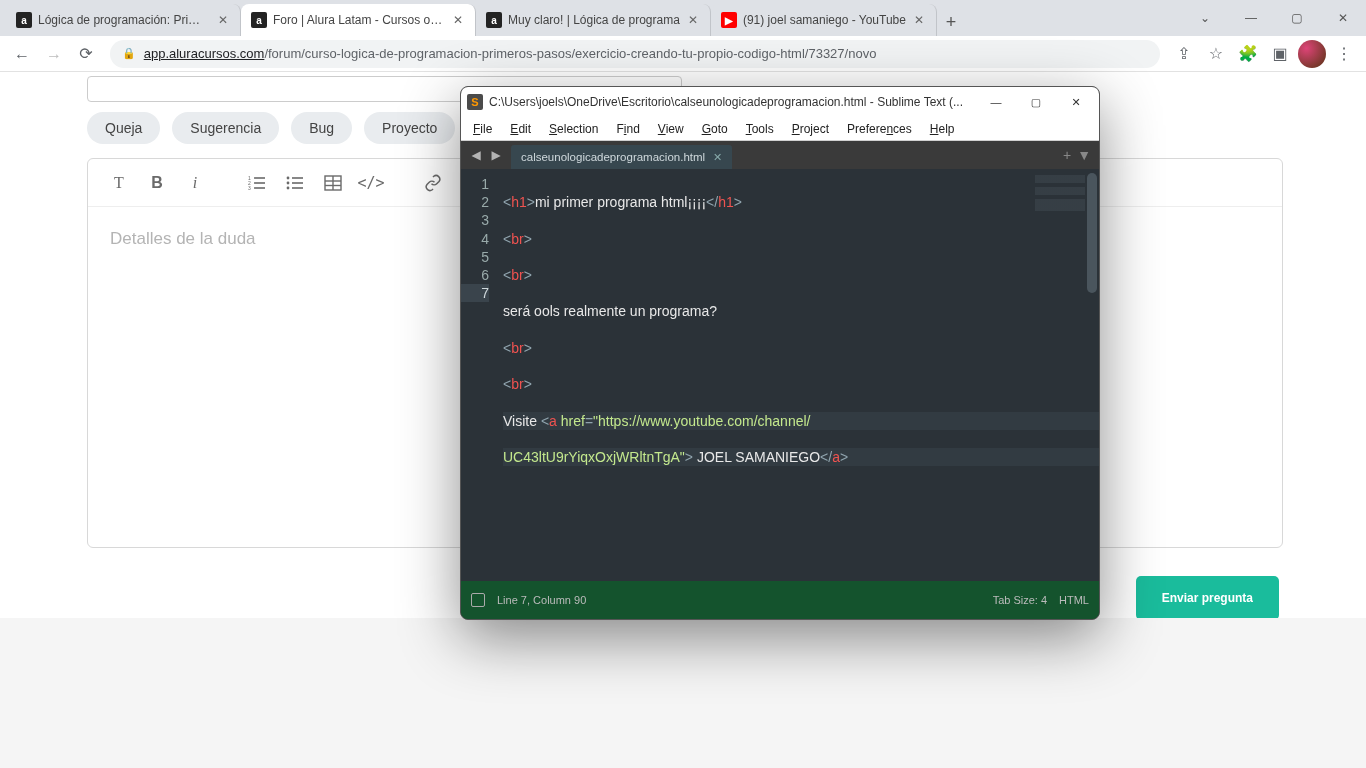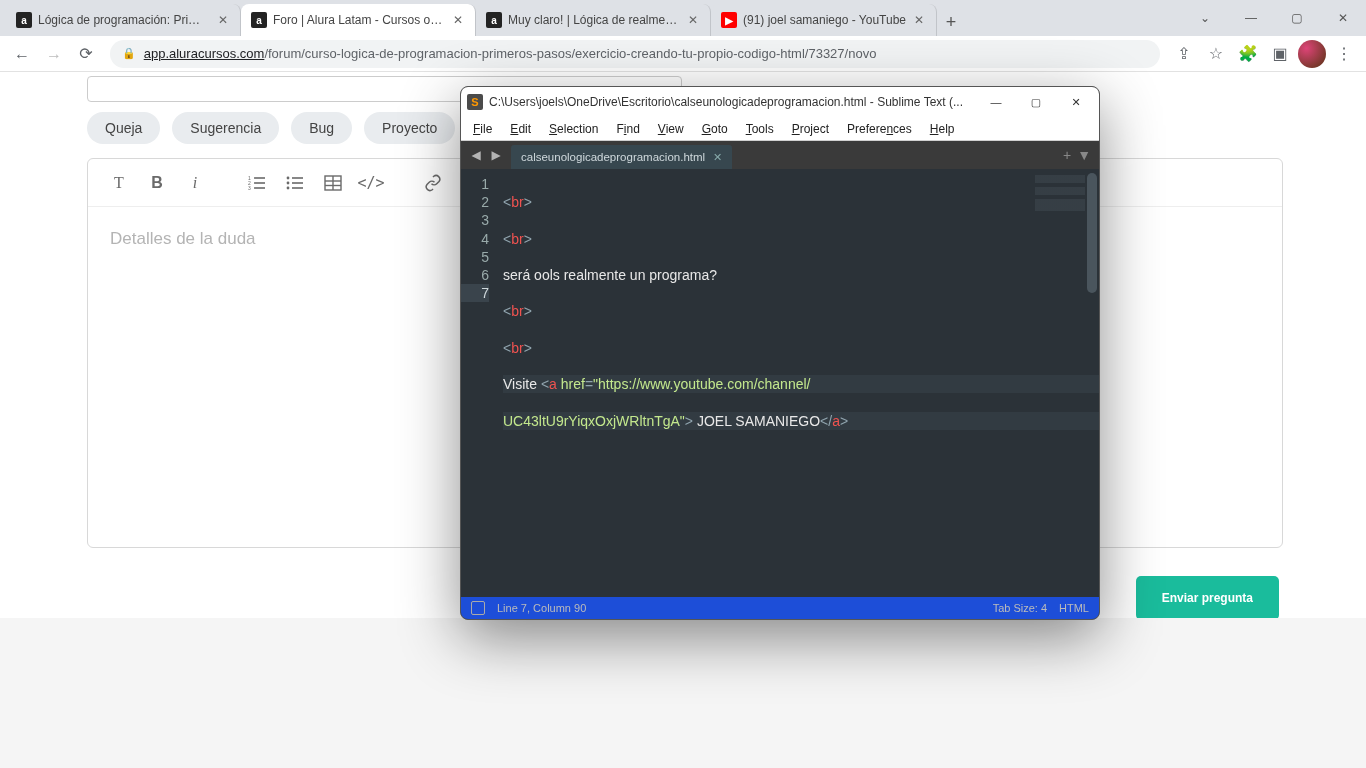--- a/index.html
+++ b/index.html
@@ -109,21 +109,21 @@
   .attr{ color:#c3e88d; }
   .str { color:#c3e88d; }
   .txt { color:#e8e8e8; }
 
   .minimap { position:absolute; right:14px; top:6px; width:50px; height:60px;
     background:linear-gradient(#4a555d 0 14%, transparent 14% 20%, #4a555d 20% 34%,
       transparent 34% 40%, #4a555d 40% 60%, transparent 60%); opacity:.35; }
   .scrollbar { position:absolute; right:2px; top:4px; width:10px; height:120px;
     background:#4a555d; border-radius:5px; }
 
-  .statusbar { height:22px; background:#1d4ed8; color:#bbb; font-size:11px; display:flex;
+  .statusbar { height:38px; background:#14532d; color:#bbb; font-size:11px; display:flex;
     align-items:center; padding:0 10px; gap:12px; }
   .statusbar .sbicon { width:14px; height:14px; border:1.4px solid #aaa; border-radius:2px; }
   .statusbar .spacer { flex:1; }
 </style>
 </head>
 <body>
 
 <div class="chrome-top">
   <div class="tab-strip">
     <div class="tab">
@@ -131,21 +131,21 @@
       <span class="title">Lógica de programación: Primero</span>
       <span class="close">✕</span>
     </div>
     <div class="tab active">
       <span class="favicon">a</span>
       <span class="title">Foro | Alura Latam - Cursos onlin</span>
       <span class="close">✕</span>
     </div>
     <div class="tab">
       <span class="favicon">a</span>
-      <span class="title">Muy claro! | Lógica de realmente</span>
+      <span class="title">Muy claro! | Lógica de programa</span>
       <span class="close">✕</span>
     </div>
     <div class="tab">
       <span class="favicon yt">▶</span>
       <span class="title">(91) joel samaniego - YouTube</span>
       <span class="close">✕</span>
     </div>
     <div class="new-tab">+</div>
     <div class="win-ctrls">
       <span>⌄</span>
@@ -288,20 +288,21 @@
     <div class="gutter">
       <div>1</div>
         <div>2</div>
         <div>3</div>
         <div>4</div>
         <div>5</div>
         <div>6</div>
         <div class="hl">7</div>
     </div>
     <div class="codelines">
+<div class="ln"><span class="lt">&lt;</span><span class="tag">h1</span><span class="lt">&gt;</span><span class="txt">mi primer programa html¡¡¡¡</span><span class="lt">&lt;/</span><span class="tag">h1</span><span class="lt">&gt;</span></div>
 <div class="ln"><span class="lt">&lt;</span><span class="tag">br</span><span class="lt">&gt;</span></div>
 <div class="ln"><span class="lt">&lt;</span><span class="tag">br</span><span class="lt">&gt;</span></div>
 <div class="ln"><span class="txt">será ools realmente un programa?</span></div>
 <div class="ln"><span class="lt">&lt;</span><span class="tag">br</span><span class="lt">&gt;</span></div>
 <div class="ln"><span class="lt">&lt;</span><span class="tag">br</span><span class="lt">&gt;</span></div>
 <div class="ln hl"><span class="txt">Visite </span><span class="lt">&lt;</span><span class="tag">a</span> <span class="attr">href</span><span class="lt">=</span><span class="str">"https://www.youtube.com/channel/</span></div>
 <div class="ln hl"><span class="str">UC43ltU9rYiqxOxjWRltnTgA"</span><span class="lt">&gt; </span><span class="txt">JOEL SAMANIEGO</span><span class="lt">&lt;/</span><span class="tag">a</span><span class="lt">&gt;</span></div>
     </div>
     <div class="minimap"></div>
     <div class="scrollbar"></div>

